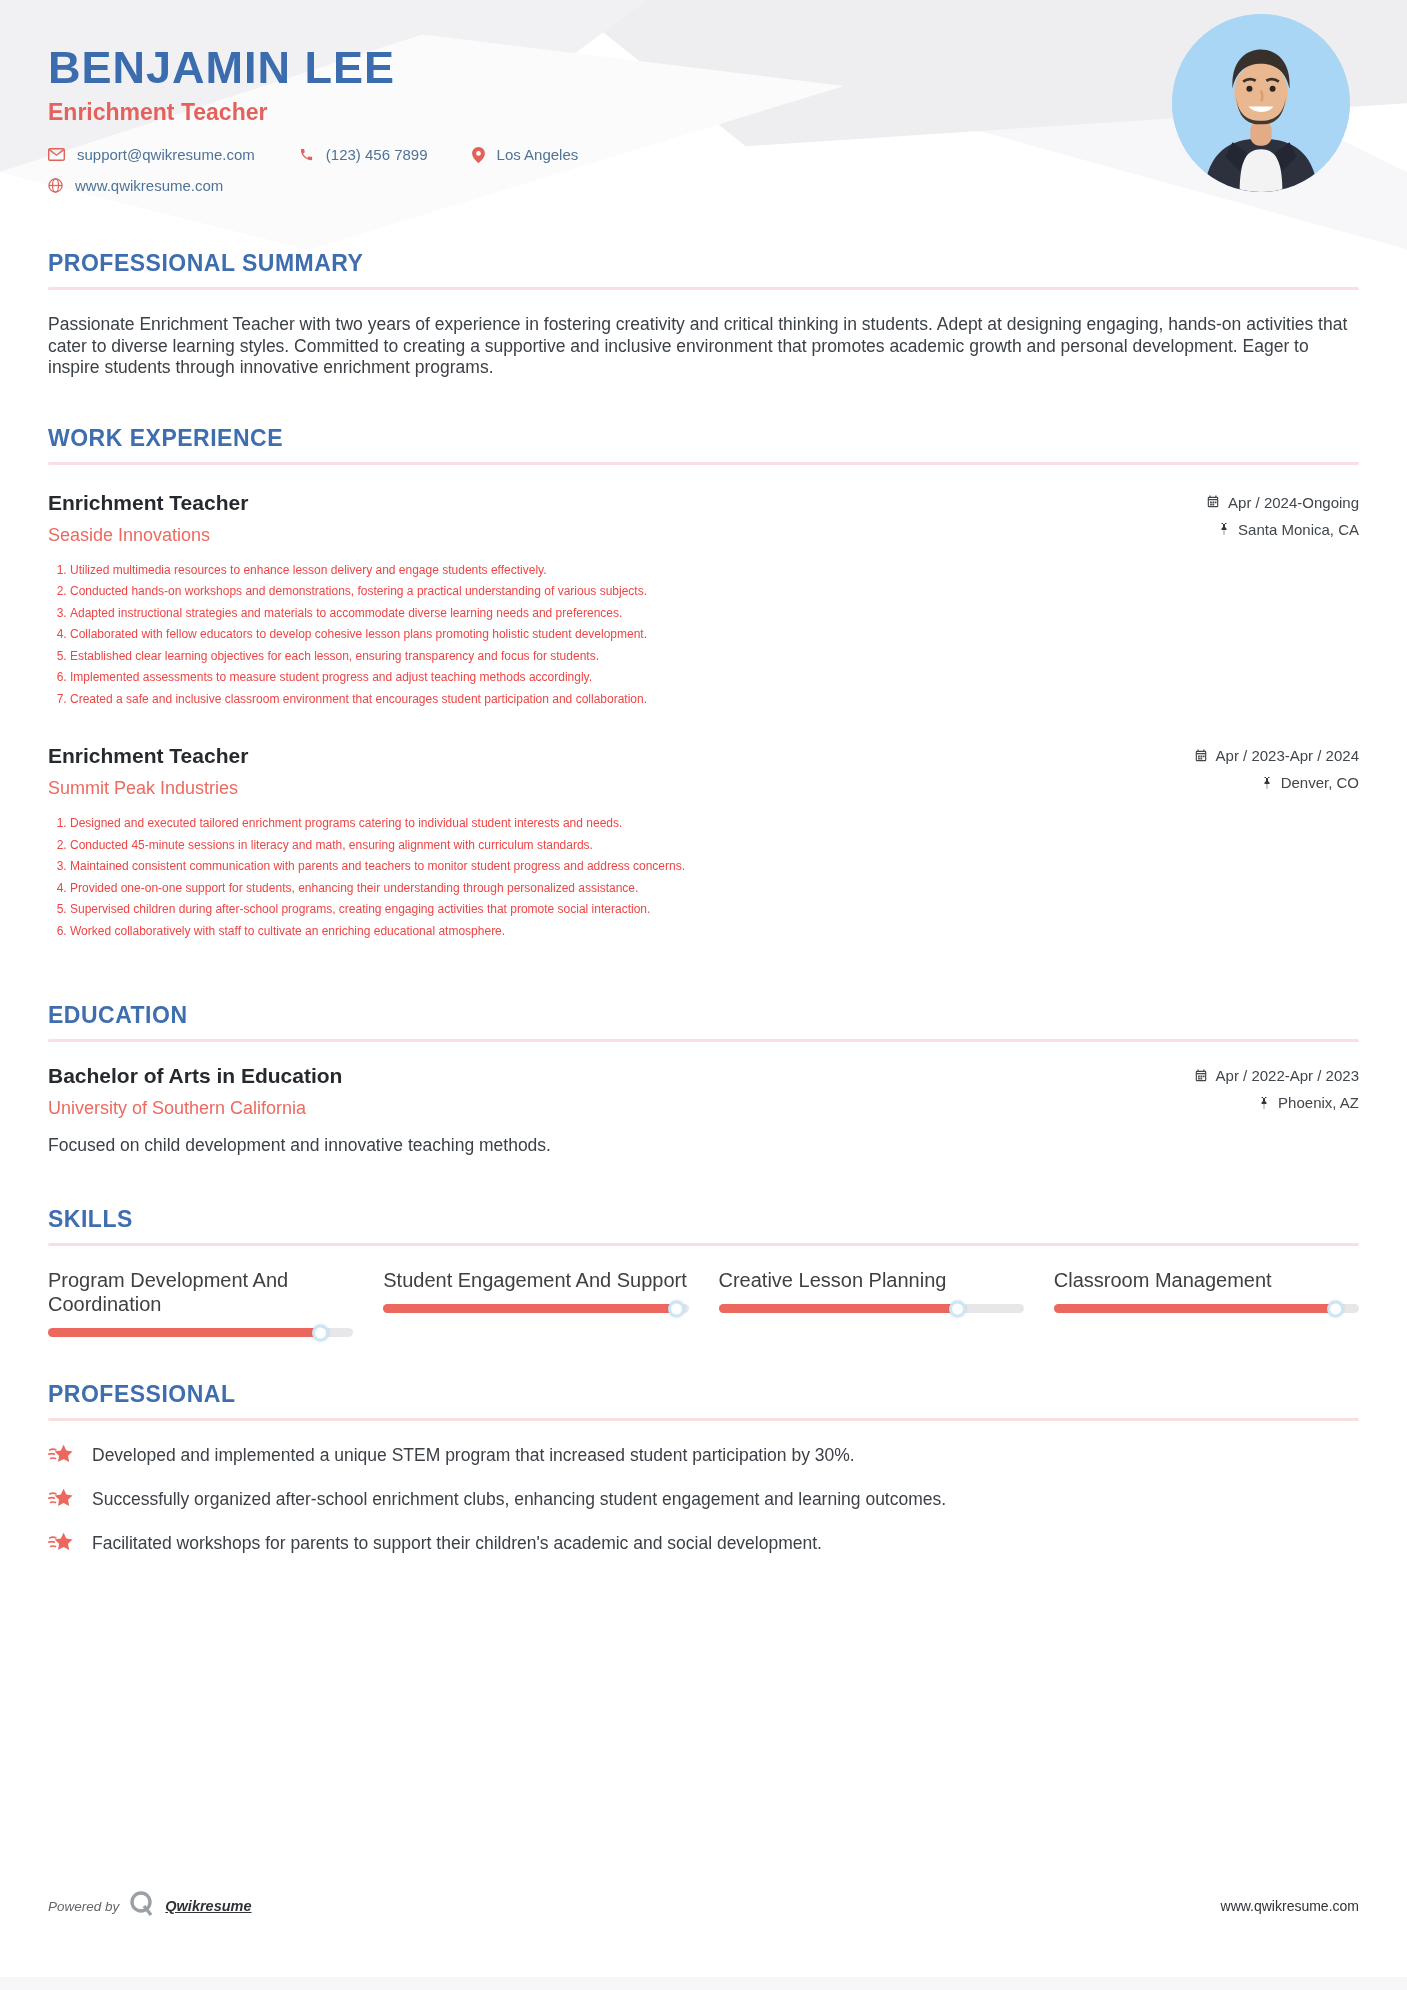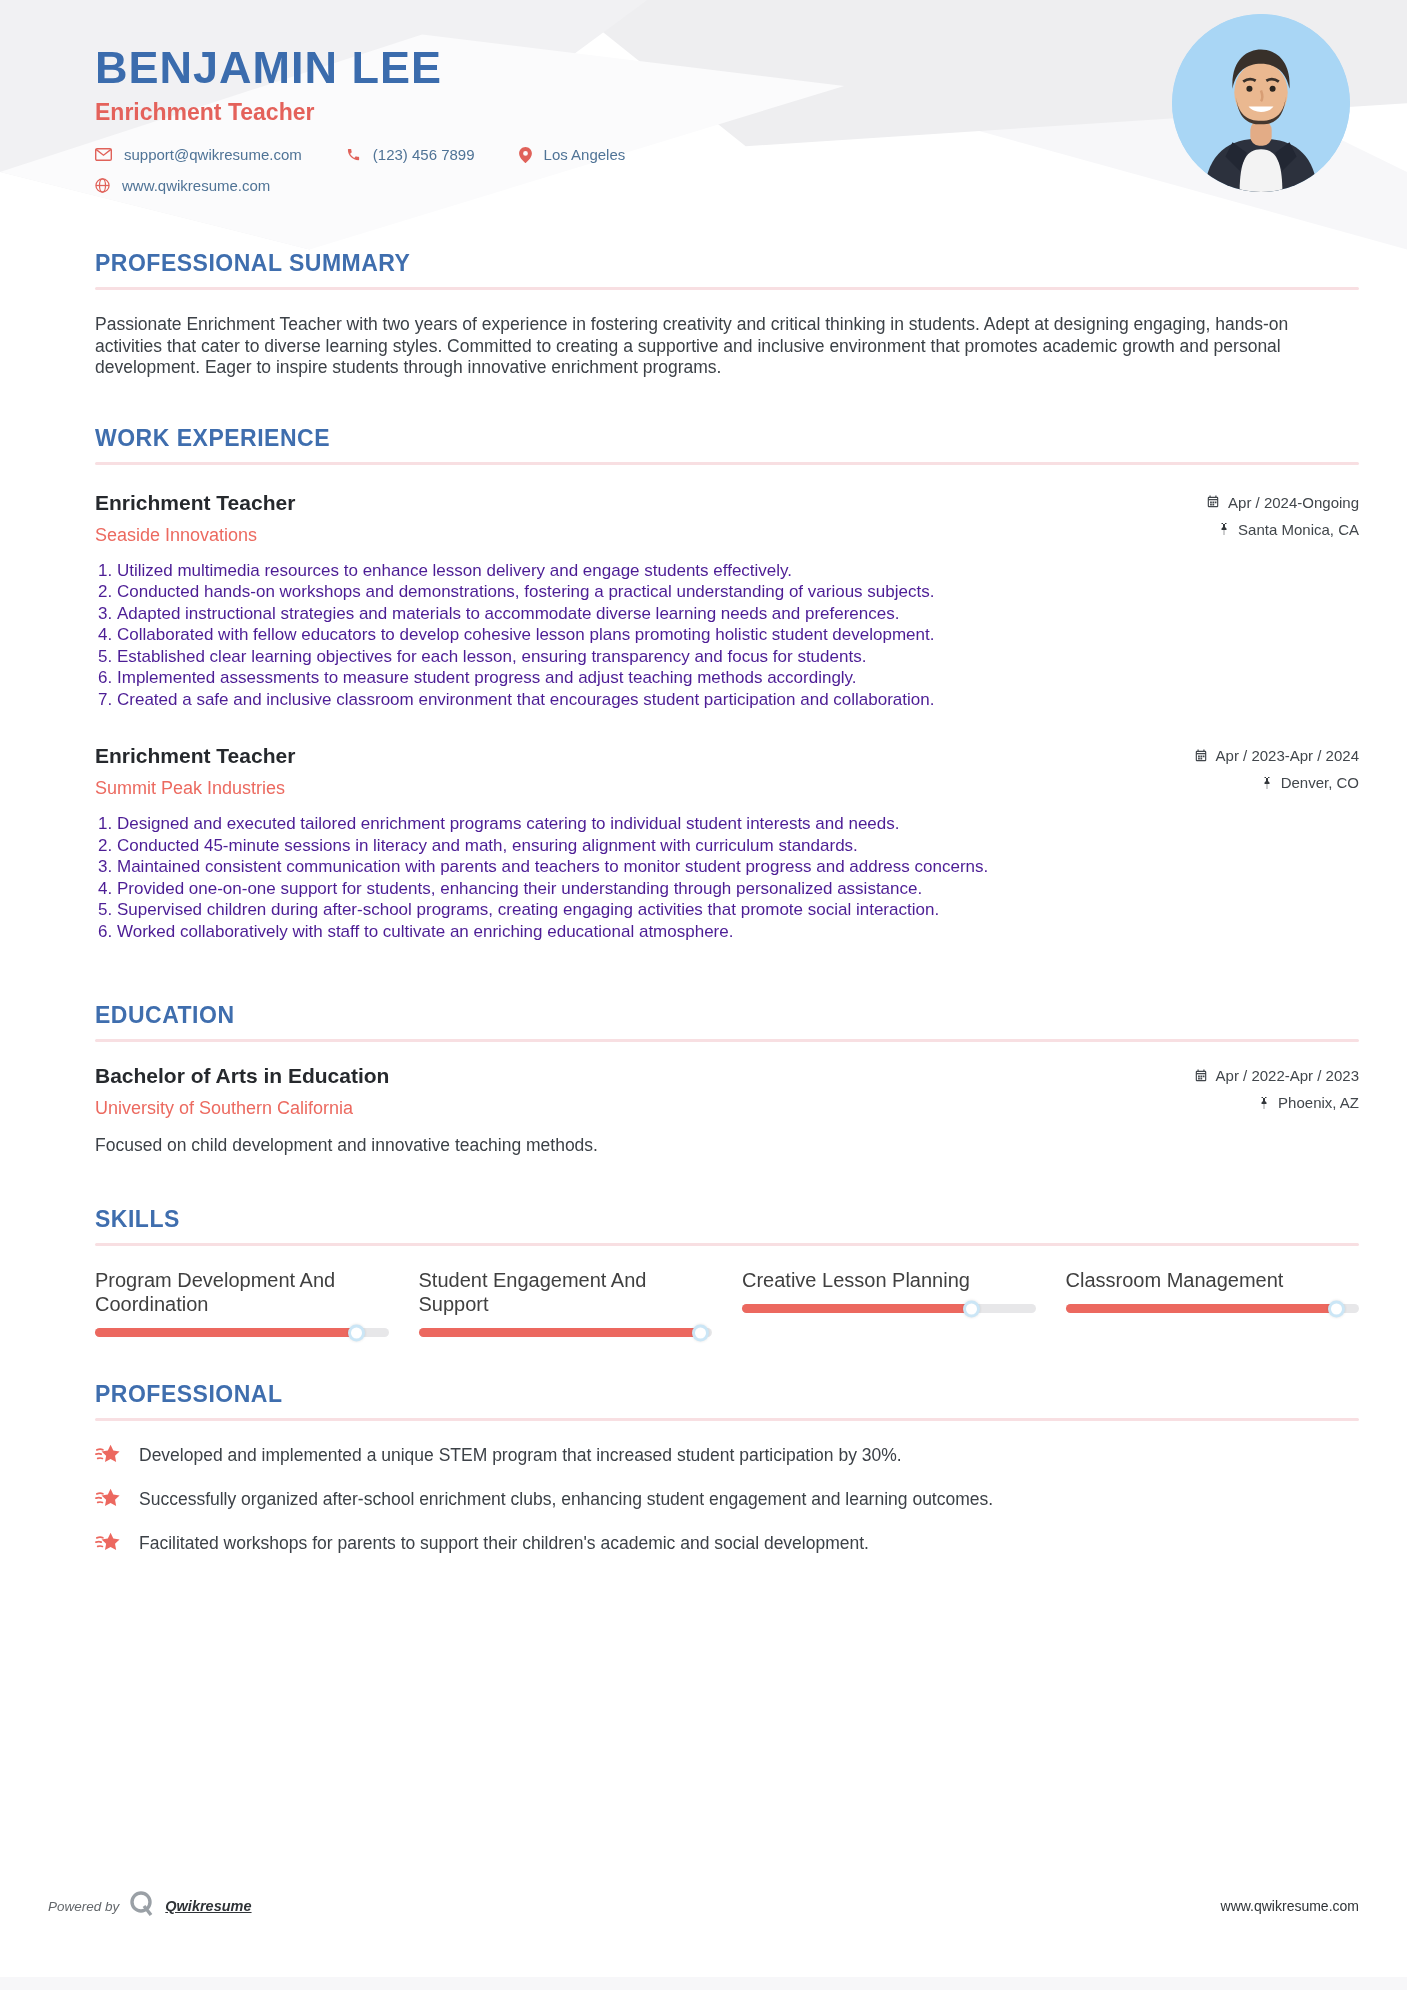--- a/index.html
+++ b/index.html
@@ -1,18 +1,18 @@
 <!DOCTYPE html>
 <html><head>
 <meta charset="utf-8">
 <style>
   * { margin:0; padding:0; box-sizing:border-box; }
   html,body { width:1407px; }
   body { font-family:"Liberation Sans", sans-serif; background:#fff; color:#3c4147; }
-  .page { position:relative; width:1407px; height:1990px; background:#fff; overflow:hidden;padding-left:47px; }
+  .page { position:relative; width:1407px; height:1990px; background:#fff; overflow:hidden; }
 
   
   .header-bg { position:absolute; top:0; left:0; width:100%; height:430px; pointer-events:none; }
   .header-bg .shape { position:absolute; top:0; left:0; width:100%; height:100%; }
   .s1 { background:#f1f1f3; clip-path:polygon(0 0, 46% 0, 22% 58%, 0 40%); }
   .s2 { background:#eeeef0; clip-path:polygon(40% 0, 100% 0, 100% 24%, 53% 34%); }
   .s3 { background:#f7f7f9; clip-path:polygon(46% 0, 75% 0, 100% 40%, 100% 58%, 58% 20%); }
   .s4 { background:#fbfbfc; clip-path:polygon(0 40%, 22% 58%, 60% 20%, 30% 8%); }
 
   .content { position:relative; padding:0 48px; }
@@ -38,21 +38,21 @@
   
   .job { margin-top:26px; }
   .job:first-child { margin-top:24px; }
   .job-head { display:flex; justify-content:space-between; align-items:flex-start; }
   .job-title { font-size:21px; font-weight:700; color:#26292d; }
   .job-company { font-size:18px; font-weight:500; color:#ec6a60; margin-top:10px; }
   .job-meta { text-align:right; font-size:15px; color:#41464b; display:flex; flex-direction:column; gap:10px; padding-top:3px; }
   .meta-line { display:flex; justify-content:flex-end; align-items:center; gap:8px; }
   .meta-line svg { display:block; }
   .job-bullets { margin-top:14px; padding-left:22px; }
-  .job-bullets li { font-size:17px; line-height:21.5px; color:#4c1d95; }
+  .job-bullets li { font-size:12px; line-height:21.5px; color:#ef4444; }
   .job + .job { margin-top:34px; }
 
   
   .edu-desc { font-size:17.5px; color:#3c4147; margin-top:16px; }
 
   
   .skills-grid { display:grid; grid-template-columns:repeat(4, 1fr); column-gap:30px; margin-top:22px; }
   .skill-label { font-size:20px; color:#404040; line-height:24px; min-height:24px; }
   .slider-track { margin-top:12px; height:9px; background:#e7e7e9; border-radius:5px; position:relative; }
   .slider-fill { position:relative; height:9px; background:#ec685f; border-radius:5px; }

